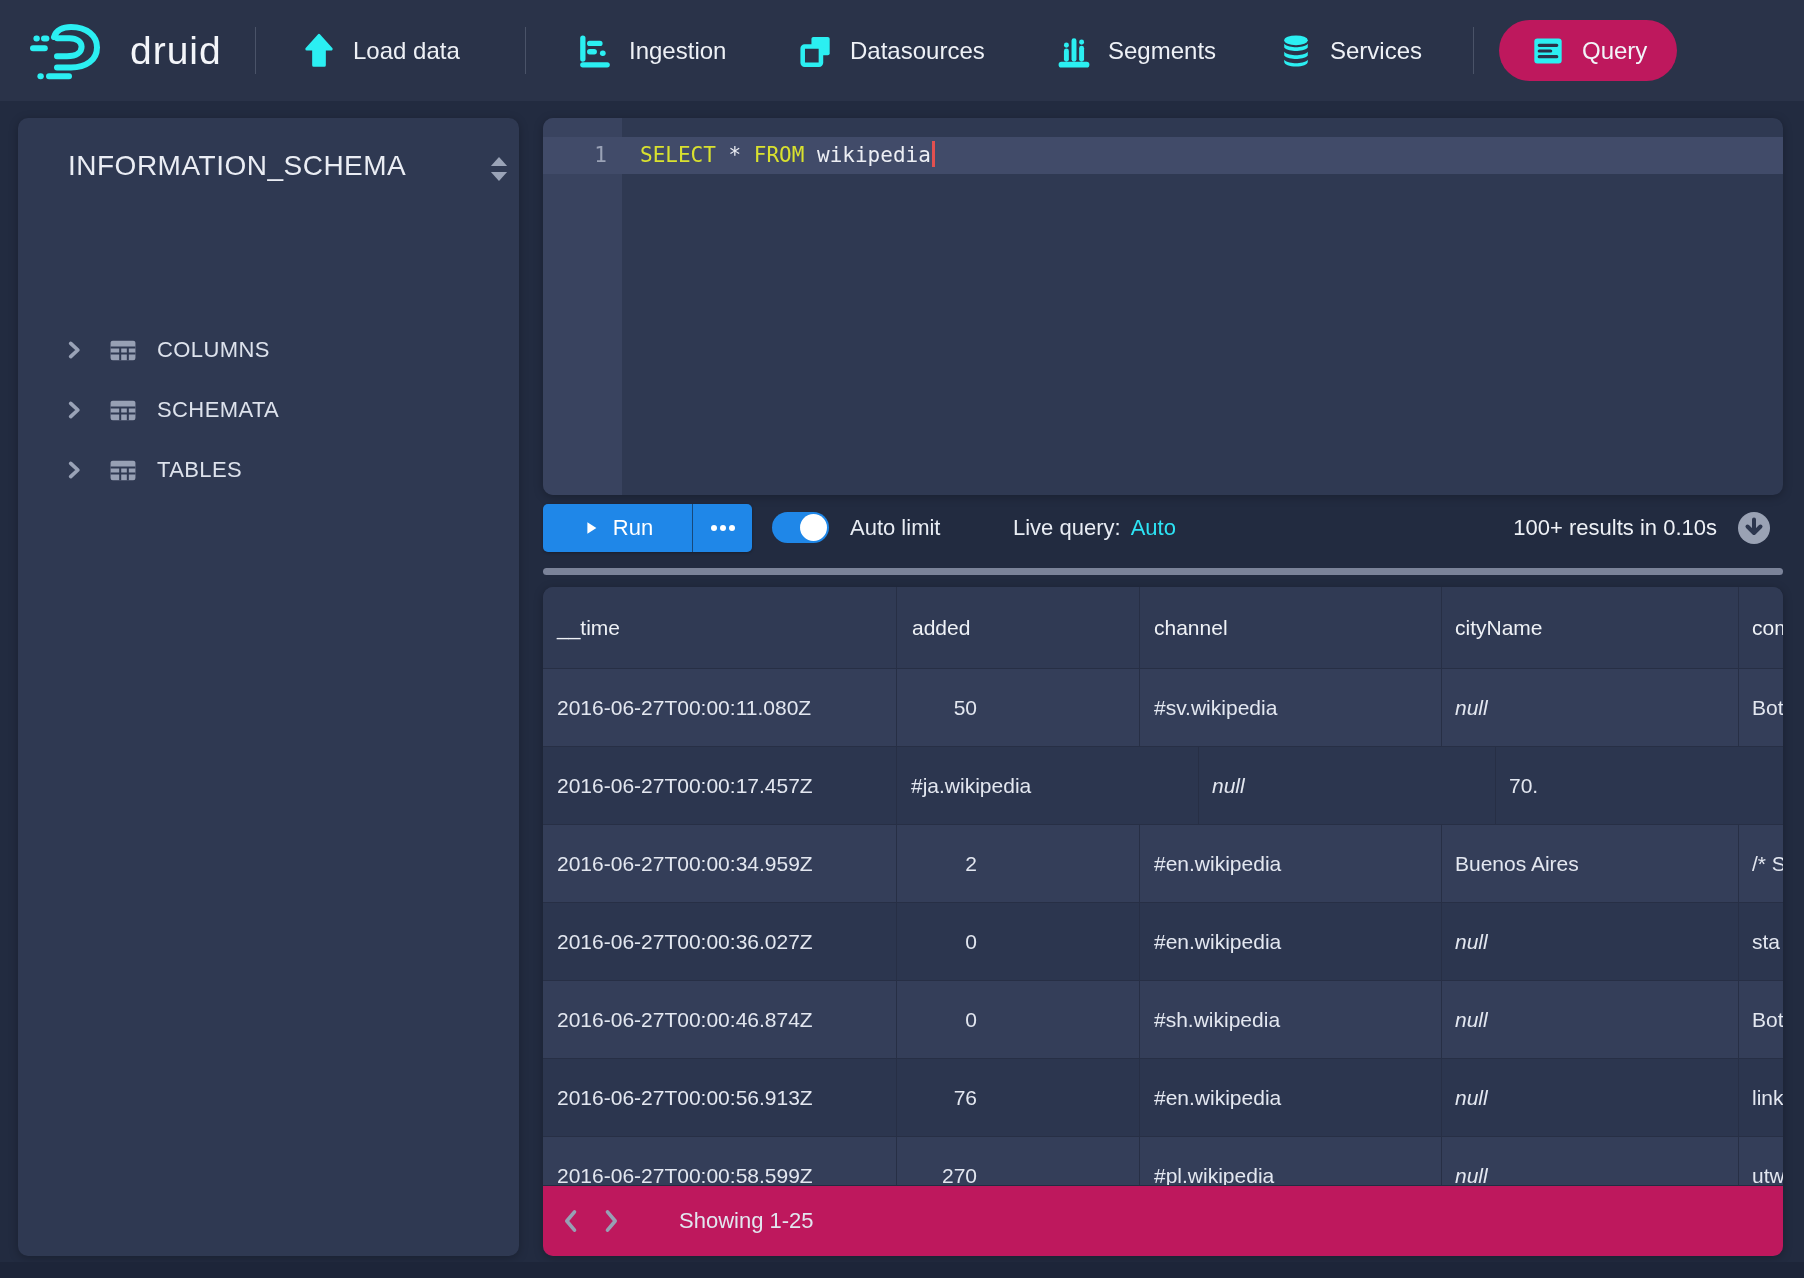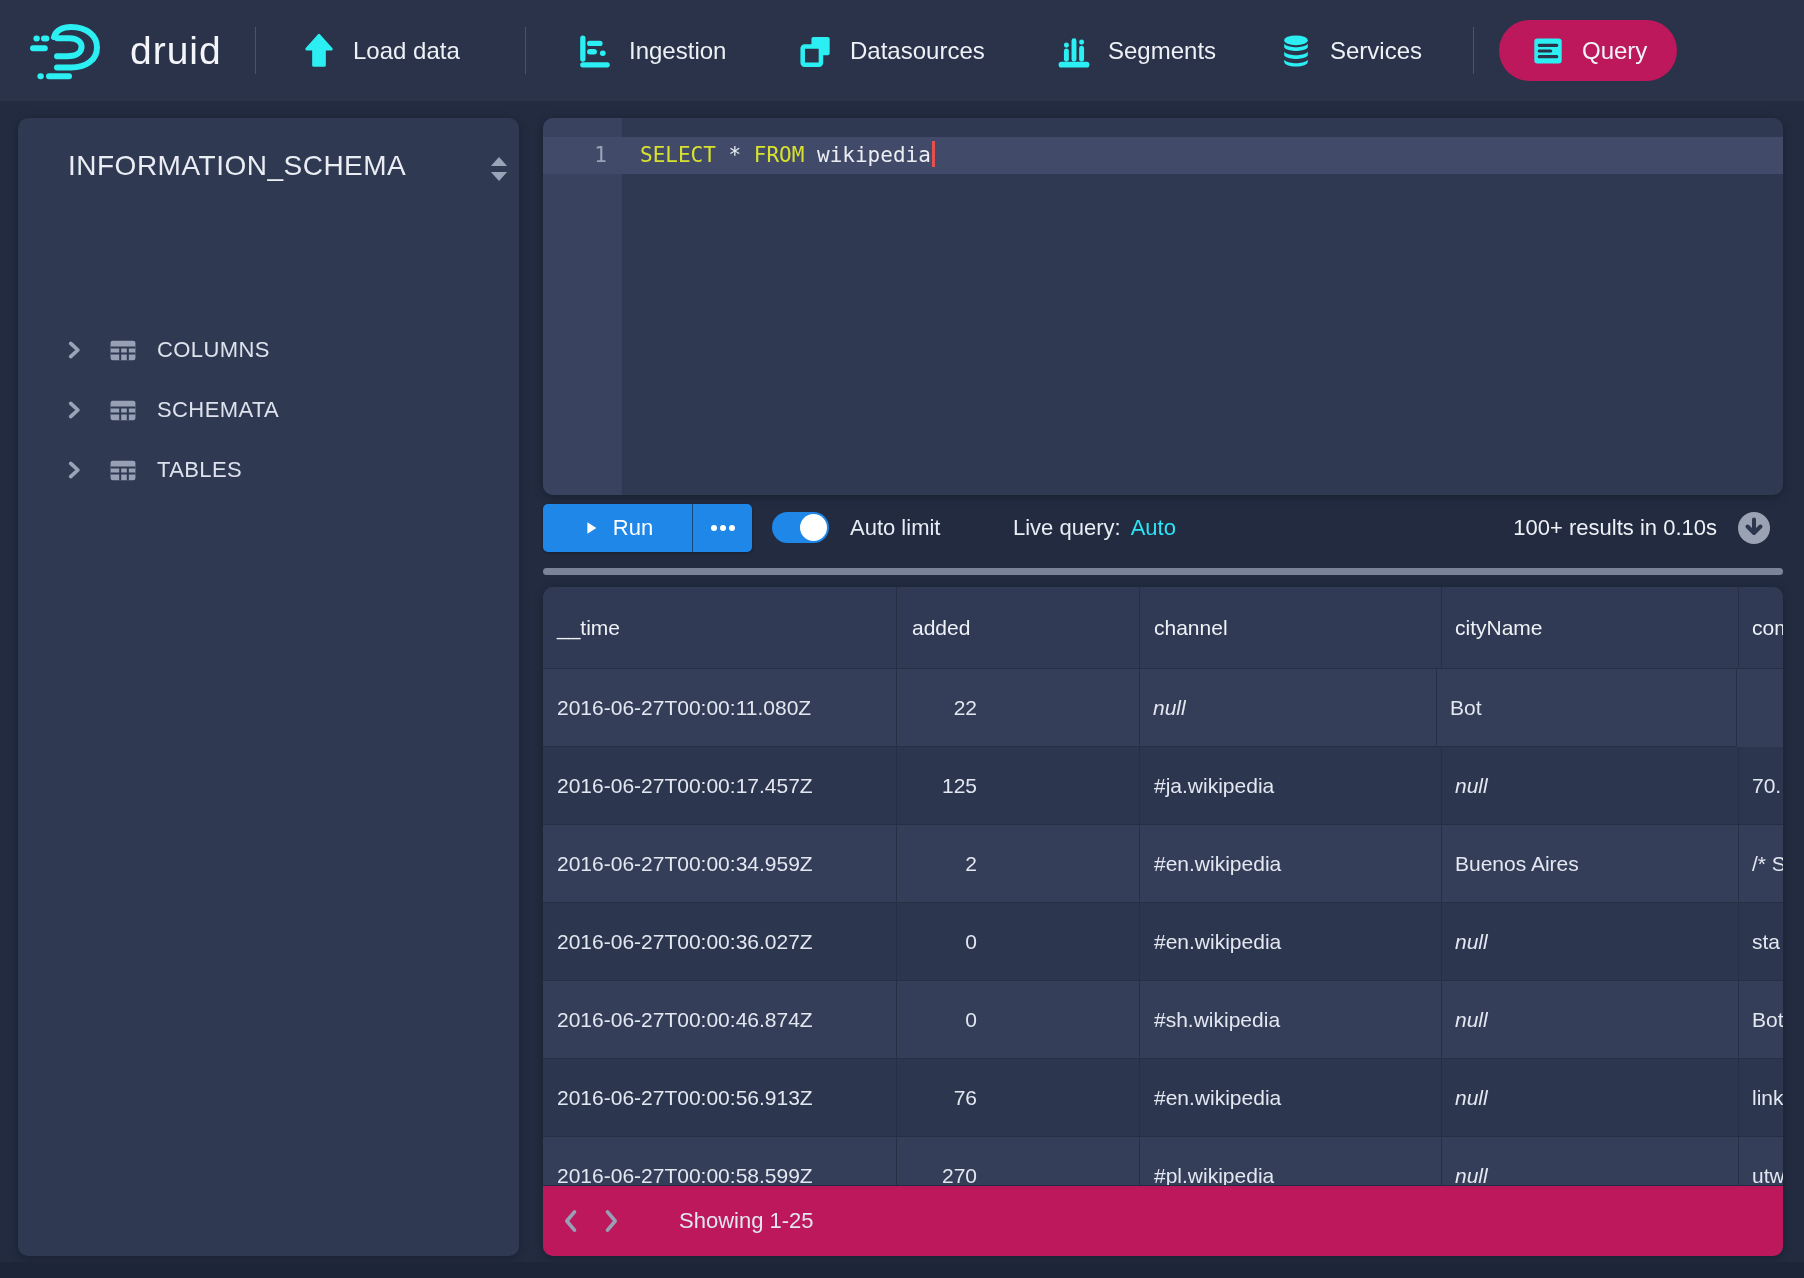--- a/index.html
+++ b/index.html
@@ -302,27 +302,27 @@
   <div class="trow thead" id="results-head">
       <div class="tcell col0">__time</div>
       <div class="tcell col1">added</div>
       <div class="tcell col2">channel</div>
       <div class="tcell col3">cityName</div>
       <div class="tcell col4">comment</div>
     </div>
   <div id="results-body">
       <div class="trow row-light" style="top: 82px; height: 78px;">
         <div class="tcell col0">2016-06-27T00:00:11.080Z</div>
-        <div class="tcell col1">22</div>
+        <div class="tcell col1">50</div>
+        <div class="tcell col2">#sv.wikipedia</div>
         <div class="tcell col3 null-val">null</div>
         <div class="tcell col4">Bot</div>
       </div>
       <div class="trow row-dark" style="top: 160px; height: 78px;">
         <div class="tcell col0">2016-06-27T00:00:17.457Z</div>
-        <div class="tcell col1">125</div>
         <div class="tcell col2">#ja.wikipedia</div>
         <div class="tcell col3 null-val">null</div>
         <div class="tcell col4">70.</div>
       </div>
       <div class="trow row-light" style="top: 238px; height: 78px;">
         <div class="tcell col0">2016-06-27T00:00:34.959Z</div>
         <div class="tcell col1">2</div>
         <div class="tcell col2">#en.wikipedia</div>
         <div class="tcell col3">Buenos Aires</div>
         <div class="tcell col4">/* S</div>

